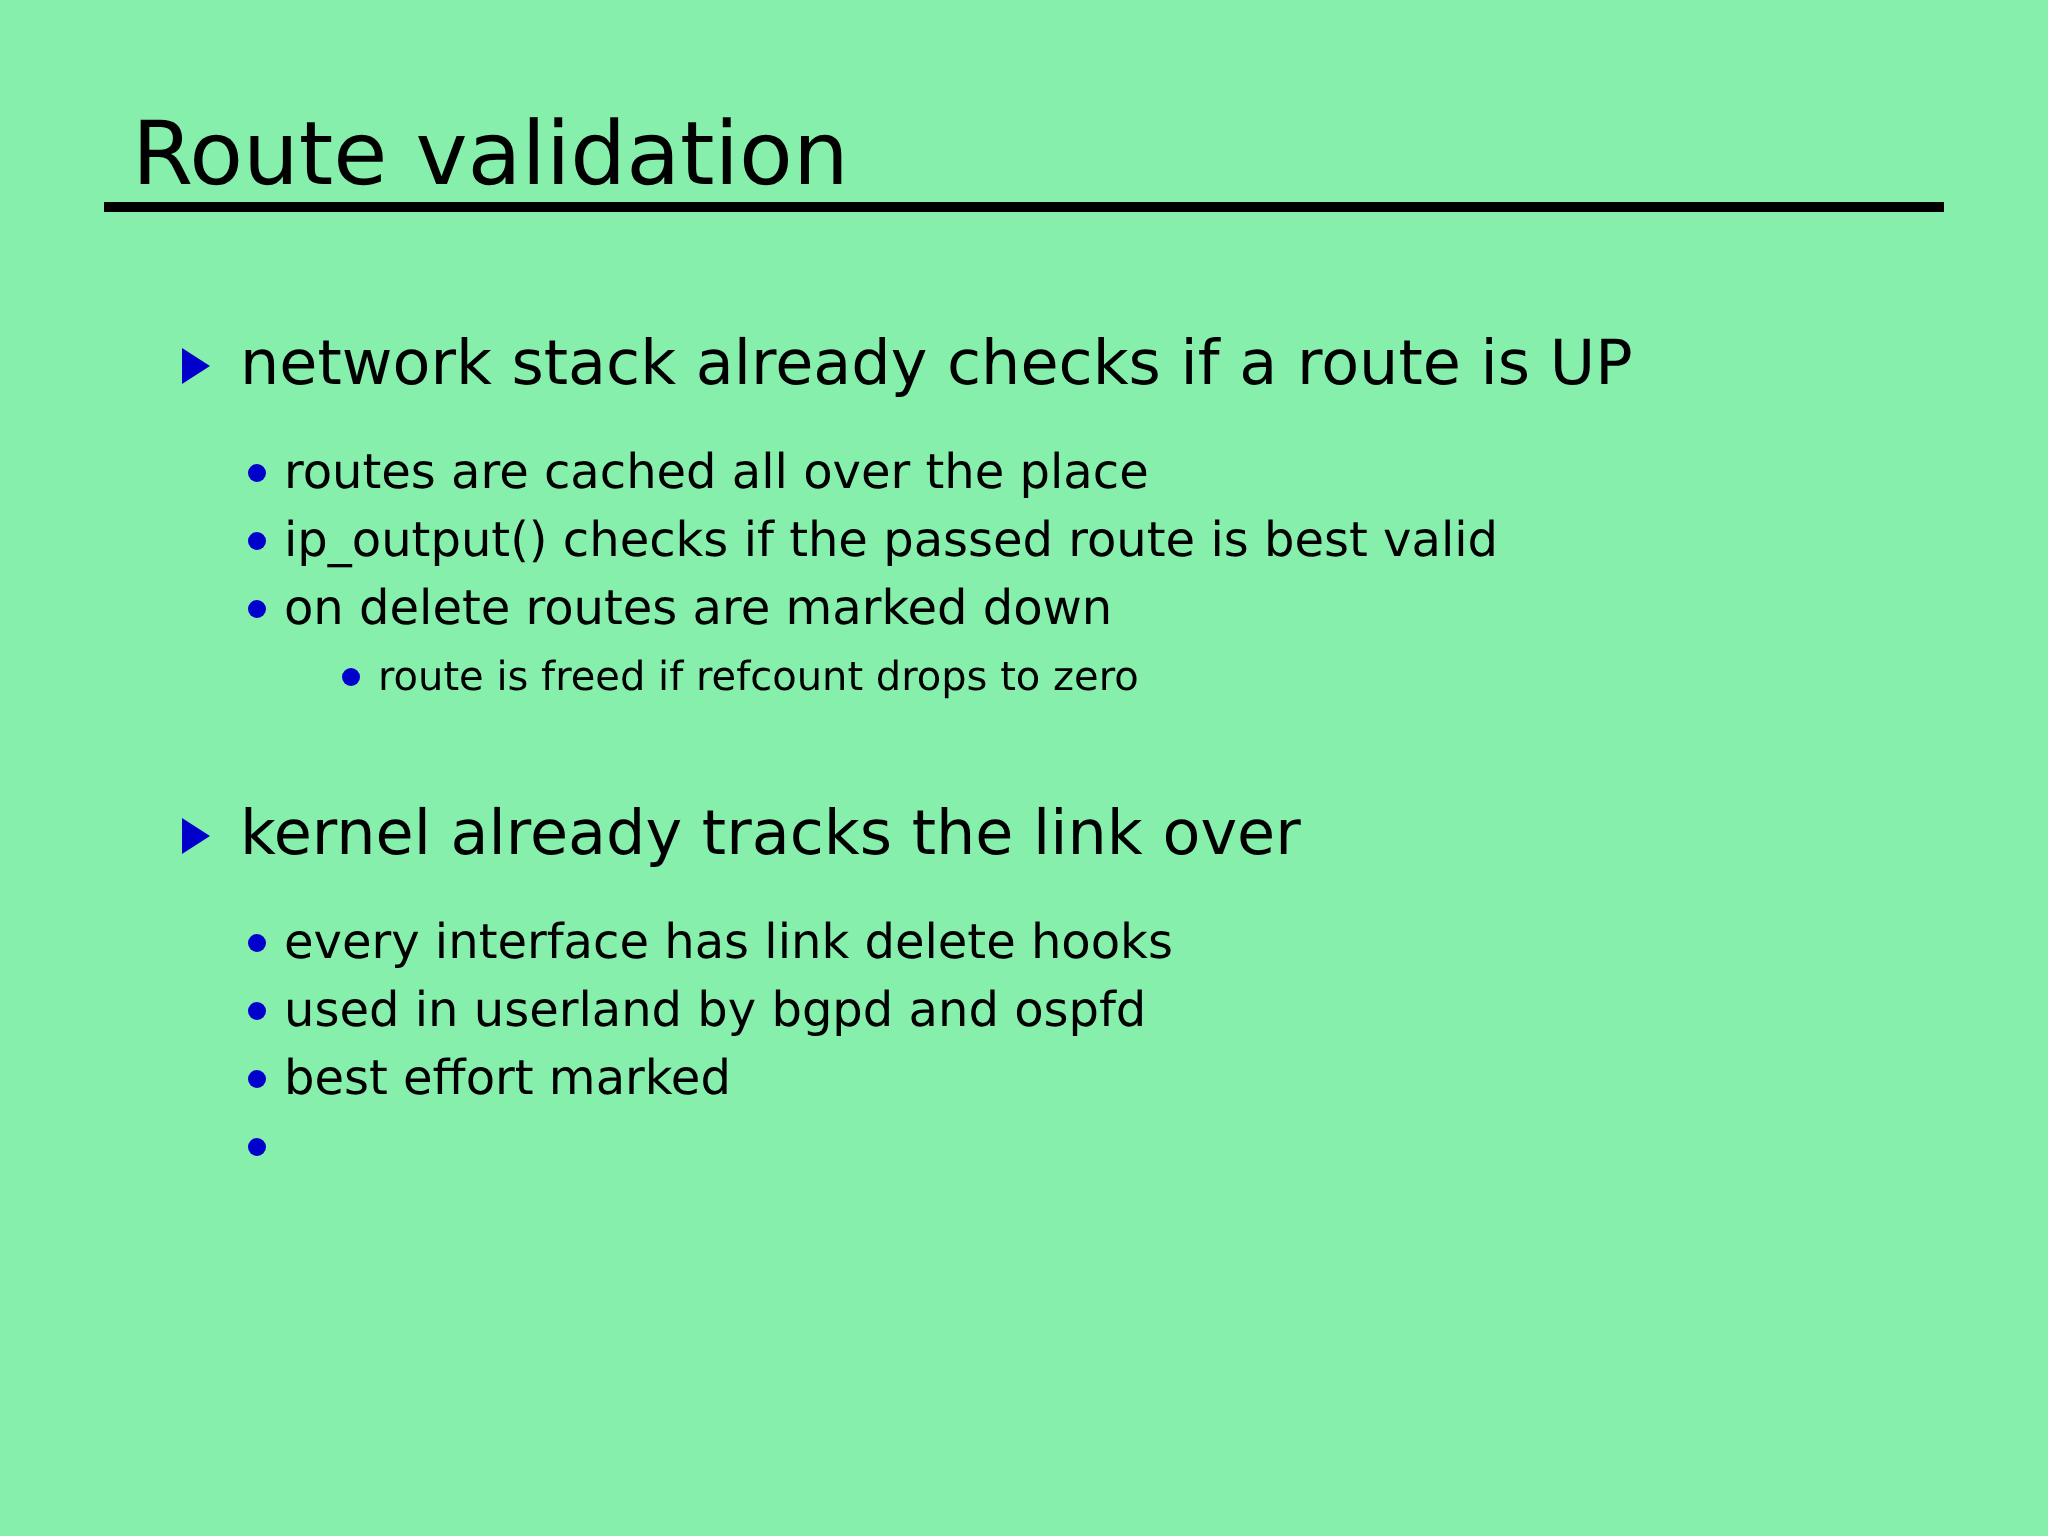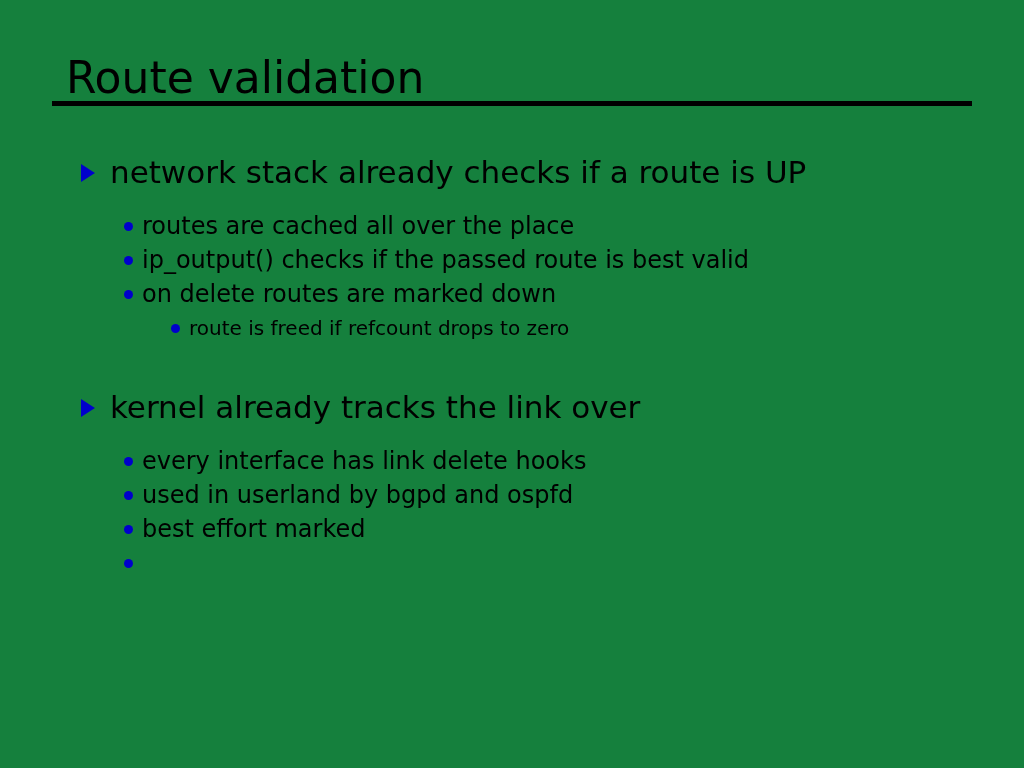--- a/index.html
+++ b/index.html
@@ -13,21 +13,21 @@
     overflow: hidden;
     font-family: "DejaVu Sans", "Liberation Sans", sans-serif;
     color: #000000;
     position: relative;
   }
 
   .slide {
     width: 1024px;
     height: 768px;
     position: relative;
-    background: #15803d;
+    background: #86efac;
   }
 
   
   .slide-title {
     position: absolute;
     left: 66px;
     top: 52px;
     font-size: 44px;
     line-height: 52px;
     font-weight: 400;
@@ -48,21 +48,21 @@
   
   .body-area {
     position: absolute;
     left: 0;
     top: 150px;
     width: 1024px;
   }
 
   .bullet-list {
     list-style: none;
-    margin: 2px;
+    margin: 12px;
     padding: 0;
   }
 
   .bullet {
     position: relative;
     margin: 0;
     padding: 0;
   }
 
   

